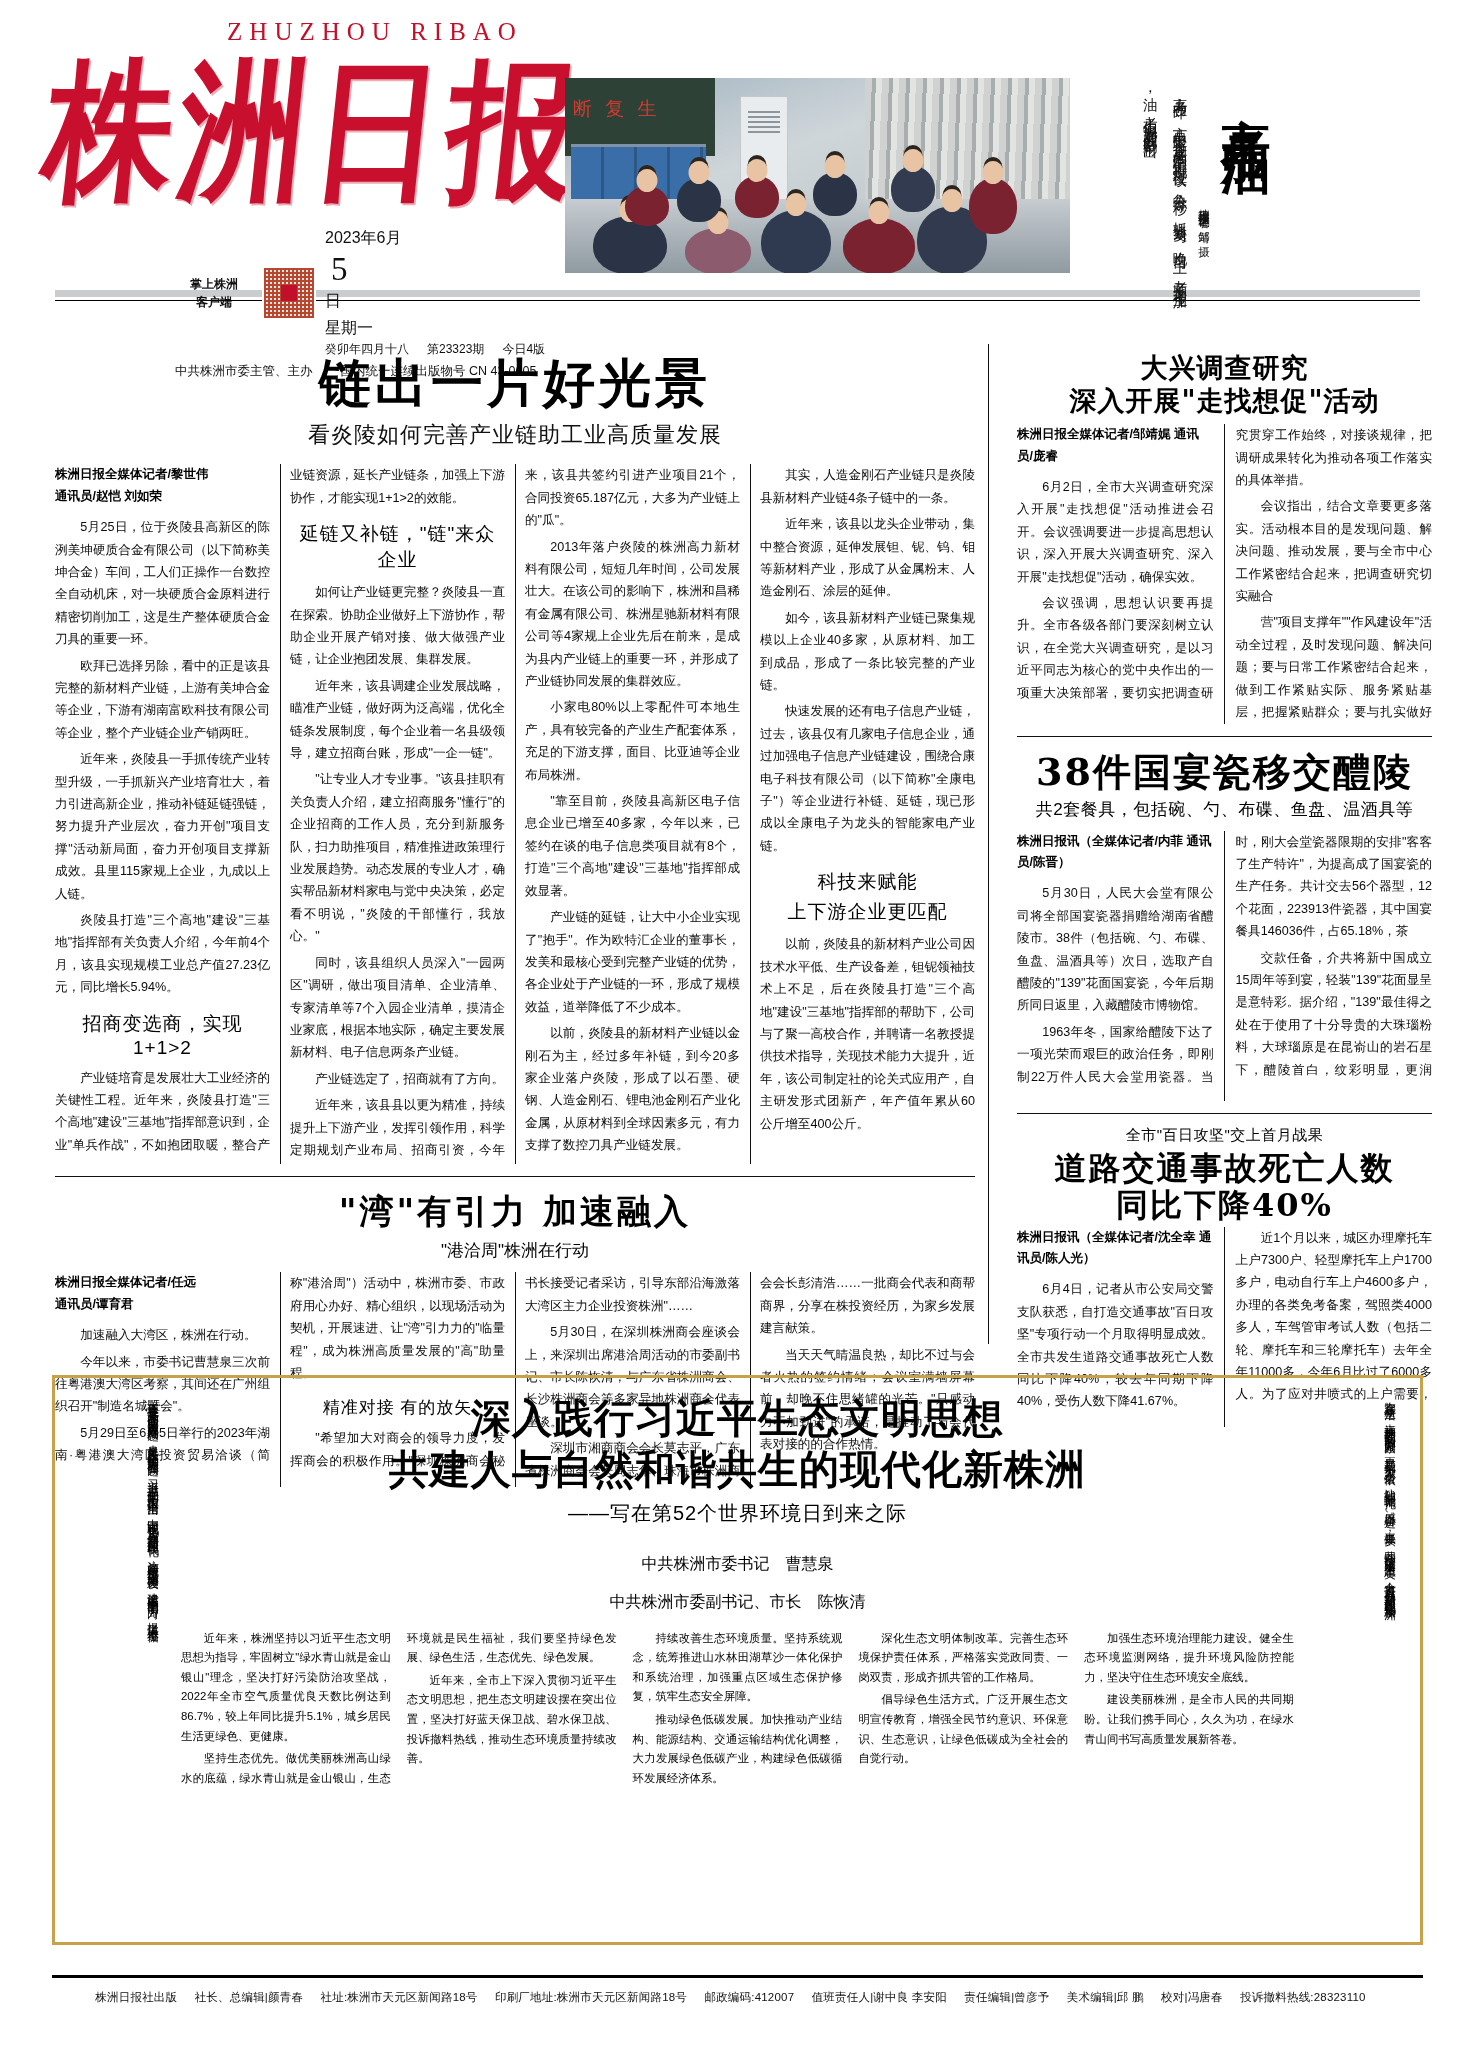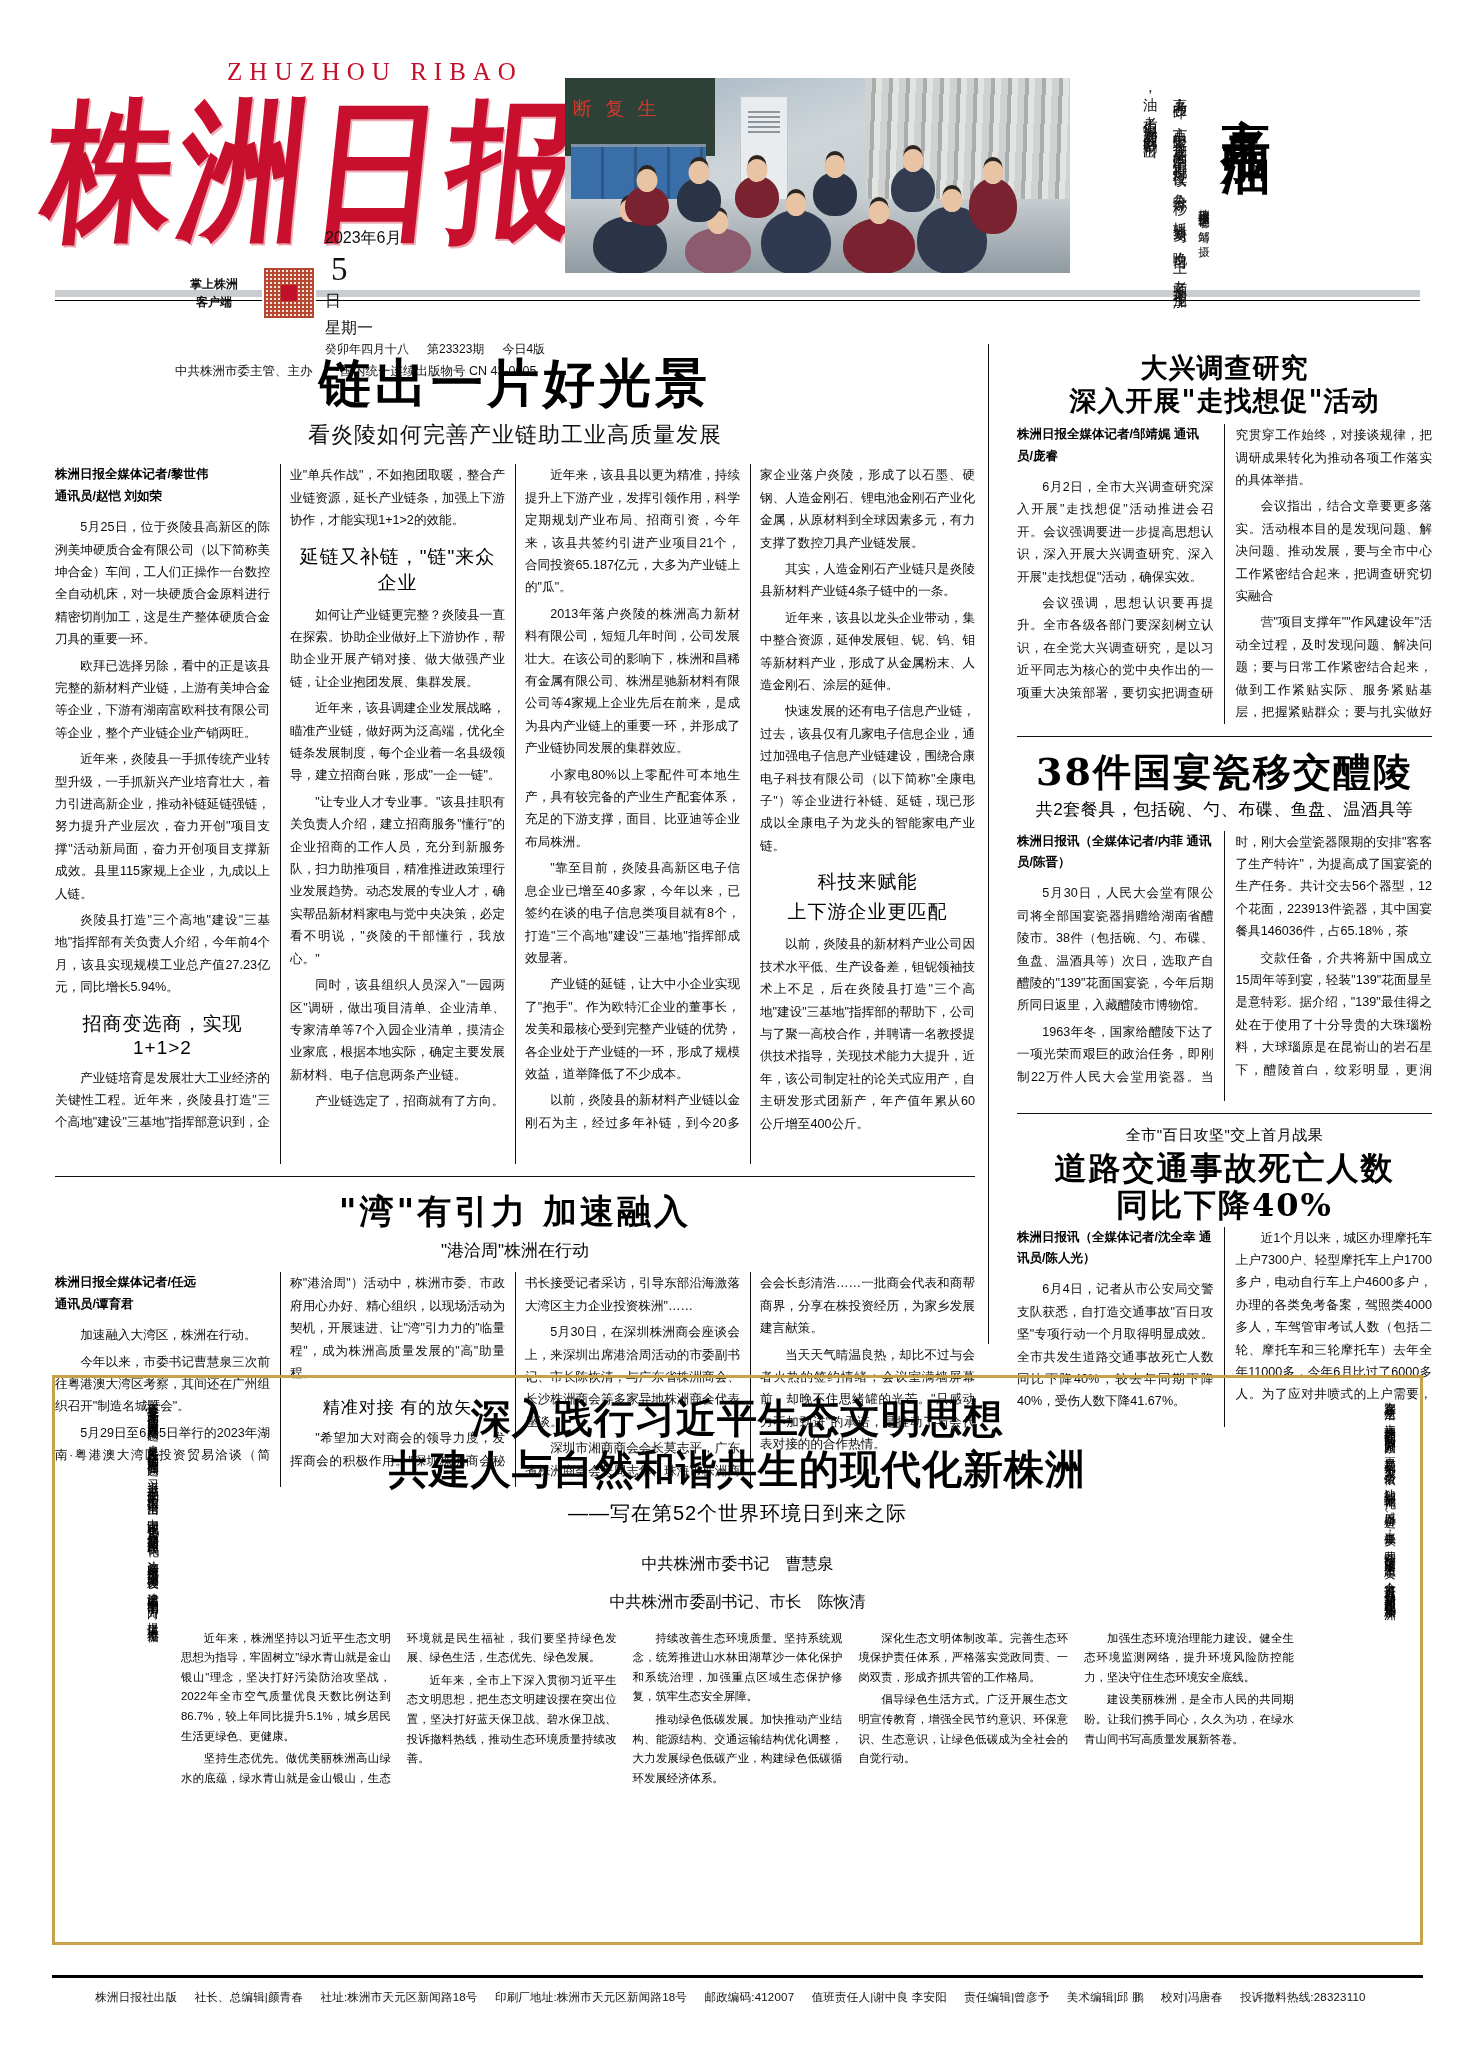--- a/index.html
+++ b/index.html
@@ -9,21 +9,21 @@
     font-family:"Liberation Sans","DejaVu Sans",sans-serif;
     color:#000;
     overflow:hidden;
   }
   .page{position:relative;width:1475px;height:2064px;background:#fff;box-sizing:border-box;}
 
   
   .masthead{position:relative;height:290px;padding:0 55px;box-sizing:border-box;}
   .mast-left{position:absolute;left:55px;top:18px;width:560px;}
   .pinyin{color:#c2102a;font-family:"Liberation Serif","DejaVu Serif",serif;
-    font-size:25px;letter-spacing:7px;text-align:center;font-weight:400;margin-left:80px;margin-top:40px;}
+    font-size:25px;letter-spacing:7px;text-align:center;font-weight:400;margin-left:80px;}
   .logo-cn{
     font-family:"DejaVu Serif","Liberation Serif",serif;
     color:#c8102e;font-size:128px;font-weight:700;line-height:1.12;
     letter-spacing:6px;white-space:nowrap;
     transform:skewX(-6deg) scaleY(1.18);transform-origin:left top;
     text-shadow:2px 2px 0 rgba(200,16,46,.35);
   }
   .mast-info{position:absolute;left:175px;top:228px;width:470px;font-size:12.5px;color:#111;}
   .mi-row{display:flex;align-items:center;gap:9px;}
   .mi-app{width:78px;text-align:center;line-height:1.5;font-size:12px;font-weight:600;}
@@ -232,20 +232,21 @@
         <p class="p">同时，该县组织人员深入"一园两区"调研，做出项目清单、企业清单、专家清单等7个入园企业清单，摸清企业家底，根据本地实际，确定主要发展新材料、电子信息两条产业链。</p>
         <p class="p">产业链选定了，招商就有了方向。</p>
         <p class="p">近年来，该县县以更为精准，持续提升上下游产业，发挥引领作用，科学定期规划产业布局、招商引资，今年来，该县共签约引进产业项目21个，合同投资65.187亿元，大多为产业链上的"瓜"。</p>
         <p class="p">2013年落户炎陵的株洲高力新材料有限公司，短短几年时间，公司发展壮大。在该公司的影响下，株洲和昌稀有金属有限公司、株洲星驰新材料有限公司等4家规上企业先后在前来，是成为县内产业链上的重要一环，并形成了产业链协同发展的集群效应。</p>
         <p class="p">小家电80%以上零配件可本地生产，具有较完备的产业生产配套体系，充足的下游支撑，面目、比亚迪等企业布局株洲。</p>
         <p class="p">"靠至目前，炎陵县高新区电子信息企业已增至40多家，今年以来，已签约在谈的电子信息类项目就有8个，打造"三个高地"建设"三基地"指挥部成效显著。</p>
         <p class="p">产业链的延链，让大中小企业实现了"抱手"。作为欧特汇企业的董事长，发美和最核心受到完整产业链的优势，各企业处于产业链的一环，形成了规模效益，道举降低了不少成本。</p>
         <p class="p">以前，炎陵县的新材料产业链以金刚石为主，经过多年补链，到今20多家企业落户炎陵，形成了以石墨、硬钢、人造金刚石、锂电池金刚石产业化金属，从原材料到全球因素多元，有力支撑了数控刀具产业链发展。</p>
         <p class="p">其实，人造金刚石产业链只是炎陵县新材料产业链4条子链中的一条。</p>
         <p class="p">近年来，该县以龙头企业带动，集中整合资源，延伸发展钽、铌、钨、钼等新材料产业，形成了从金属粉末、人造金刚石、涂层的延伸。</p>
+        <p class="p">如今，该县新材料产业链已聚集规模以上企业40多家，从原材料、加工到成品，形成了一条比较完整的产业链。</p>
         <p class="p">快速发展的还有电子信息产业链，过去，该县仅有几家电子信息企业，通过加强电子信息产业链建设，围绕合康电子科技有限公司（以下简称"全康电子"）等企业进行补链、延链，现已形成以全康电子为龙头的智能家电产业链。</p>
         <div class="sechead">科技来赋能</div>
         <div class="sechead" style="margin-top:-4px">上下游企业更匹配</div>
         <p class="p">以前，炎陵县的新材料产业公司因技术水平低、生产设备差，钽铌领袖技术上不足，后在炎陵县打造"三个高地"建设"三基地"指挥部的帮助下，公司与了聚一高校合作，并聘请一名教授提供技术指导，关现技术能力大提升，近年，该公司制定社的论关式应用产，自主研发形式团新产，年产值年累从60公斤增至400公斤。</p>
 
       </div>
 
       <div class="divline"></div>
 
       <div>

